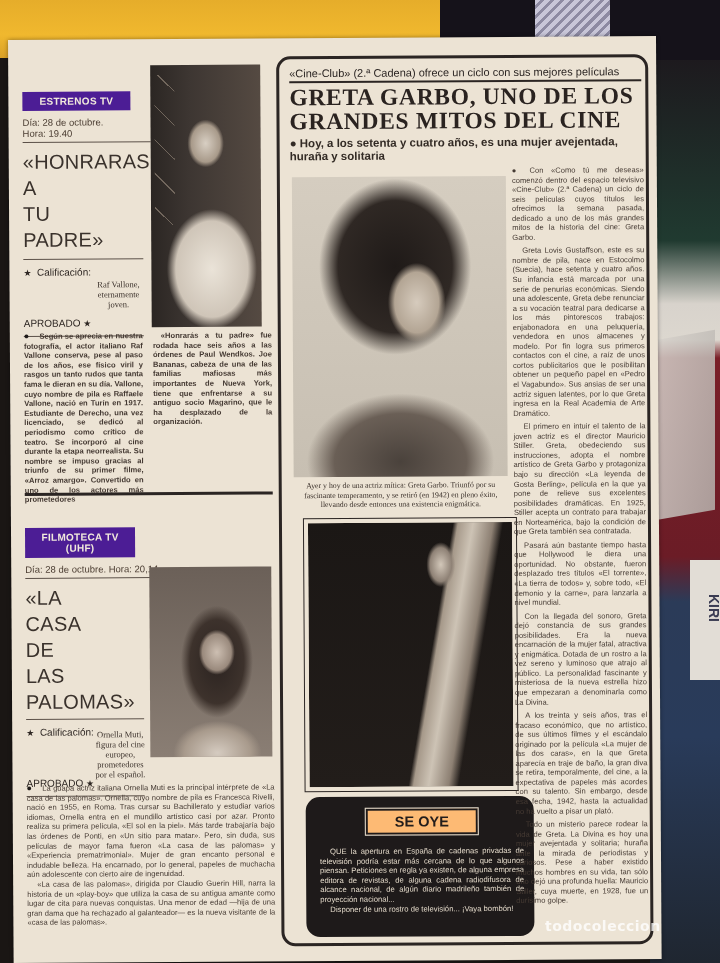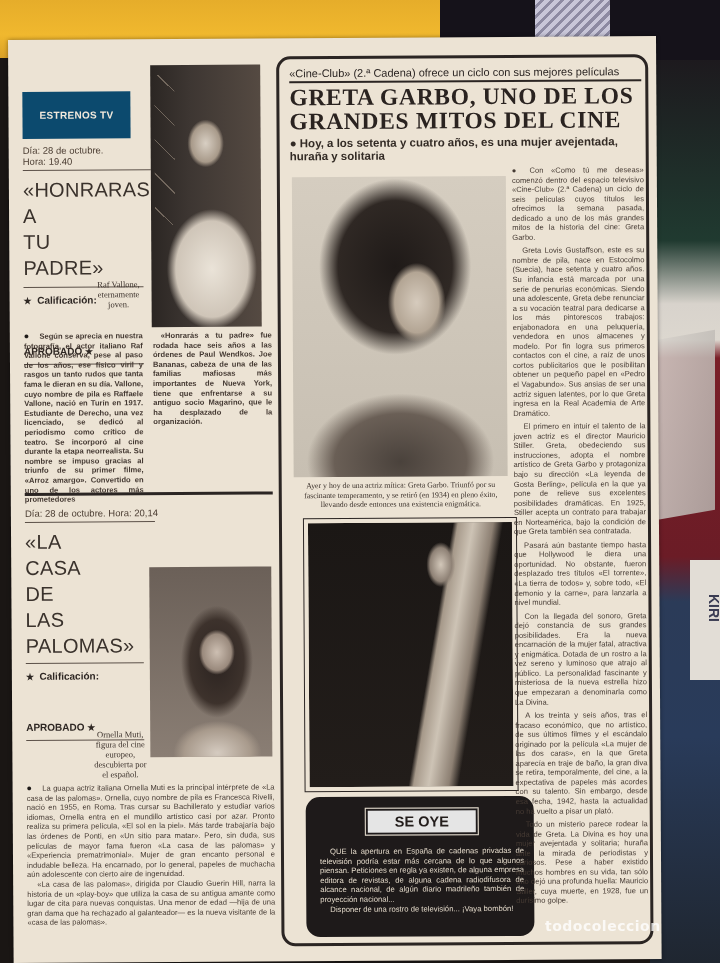--- a/index.html
+++ b/index.html
@@ -33,31 +33,31 @@
     position: absolute; left: 8px; top: 40px; width: 648px; height: 923px;
     background: #ece3d4;
     transform: rotate(-0.35deg);
     transform-origin: top left;
     box-shadow: 0 0 4px rgba(0,0,0,.4);
   }
 
   
   .left-col { position: absolute; left: 14px; top: 26px; width: 248px; }
   .section-label {
-    display: inline-block; background: #0c4a6e; color: #f1e9dc;
+    display: inline-block; background: #4c1d95; color: #f1e9dc;
     font-weight: bold; font-size: 10px; letter-spacing: .3px;
-    padding: 18px 8px; min-width: 108px; text-align: center; margin-top: 26px;
+    padding: 4px 8px; min-width: 108px; text-align: center; margin-top: 26px;
   }
   .sec-label-1 { width: 108px; }
   .date-line { font-size: 9.5px; color: #4b3d32; margin-top: 6px; line-height: 11px; }
   .rule { border-top: 1px solid #5b5048; margin: 3px 0; }
   .film-title {
     font-size: 20px; line-height: 26px; color: #3a322c; margin-top: 6px; letter-spacing: .3px;
   }
-  .rating { font-size: 10px; font-weight: bold; color: #2e2723; padding: 4px 0; }
+  .rating { font-size: 10px; font-weight: normal; color: #2e2723; padding: 4px 0; }
   .rating .r2 { display: block; text-align: left; padding-right: 4px; margin-top: 40px; }
   .star { font-size: 9px; }
 
   .photo { position: absolute; overflow: hidden; }
   .photo-raf {
     left: 142px; top: 26px; width: 110px; height: 262px;
     background:
       radial-gradient(ellipse 26px 34px at 50% 30%, #d8cfc3 0%, #a89a8a 55%, transparent 70%),
       radial-gradient(ellipse 60px 80px at 55% 78%, #eae3d8 0%, #cfc5b8 60%, transparent 75%),
       linear-gradient(90deg, #2b2623 0%, #3d3632 35%, #554a42 100%);
@@ -132,21 +132,21 @@
       radial-gradient(ellipse 22px 18px at 62% 80%, #c8bcaf 0%, transparent 75%),
       linear-gradient(180deg, #1b1715 0%, #221d1a 100%);
     border: 4px solid #ece3d4; outline: 1px solid #2b2523;
   }
   .se-oye {
     position: absolute; left: 22px; top: 738px; width: 228px; height: 140px;
     background: #1e1a1a; border-radius: 14px; color: #e7ddce;
   }
   .se-oye-title {
     position: absolute; left: 60px; top: 12px; width: 112px; height: 26px;
-    background: #e5e5e5; border: 2px solid #1e1a1a; outline: 1px solid #ece3d4;
+    background: #fdba74; border: 2px solid #1e1a1a; outline: 1px solid #ece3d4;
     color: #231d1b; font-size: 14.5px; font-weight: bold; text-align: center; line-height: 22px;
   }
   .se-oye-text {
     position: absolute; left: 14px; top: 50px; width: 204px;
     font-size: 7.7px; line-height: 9.6px; text-align: justify; color: #e3d9c9;
   }
   .se-oye-text p { text-indent: 10px; }
   .greta-text {
     position: absolute; left: 232px; top: 108px; width: 132px;
     font-size: 7.6px; line-height: 9.55px; color: #453a33; text-align: justify;
@@ -201,53 +201,54 @@
       <span class="bullet"></span><span>Según se aprecia en nuestra fotografía, el actor italiano Raf Vallone conserva, pese al paso de los años, ese físico viril y rasgos un tanto rudos que tanta fama le dieran en su día. Vallone, cuyo nombre de pila es Raffaele Vallone, nació en Turín en 1917. Estudiante de Derecho, una vez licenciado, se dedicó al periodismo como crítico de teatro. Se incorporó al cine durante la etapa neorrealista. Su nombre se impuso gracias al triunfo de su primer filme, «Arroz amargo». Convertido en uno de los actores más prometedores</span>
     </div>
     <div class="col body-text">
       <p style="text-indent:8px">«Honrarás a tu padre» fue rodada hace seis años a las órdenes de Paul Wendkos. Joe Bananas, cabeza de una de las familias mafiosas más importantes de Nueva York, tiene que enfrentarse a su antiguo socio Magarino, que le ha desplazado de la organización.</p>
     </div>
   </div>
 
   <div class="divider-1"></div>
 
   <div class="filmoteca">
+    <div class="section-label" style="width:110px">FILMOTECA TV (UHF)</div>
     <div class="date-line">Día: 28 de octubre. Hora: 20,14</div>
     <div class="rule" style="width:130px"></div>
     <div class="film-title">
       <div>«LA</div>
       <div>CASA</div>
       <div>DE</div>
       <div>LAS</div>
       <div>PALOMAS»</div>
     </div>
     <div class="rule" style="width:118px;margin-top:4px"></div>
     <div class="rating" style="width:120px">
       <span class="star">★</span>
       &nbsp;<span>Calificación:</span>
       <span class="r2"><span>APROBADO</span> <span class="star">★</span></span>
     </div>
     <div class="rule" style="width:118px"></div>
   </div>
 
   <div class="photo photo-ornella"></div>
-  <div class="caption-serif cap-ornella">Ornella Muti, figura del cine europeo, descubierta por el español.</div>
+  <div class="caption-serif cap-ornella">Ornella Muti, figura del cine europeo, prometedores por el español.</div>
 
   <div class="ornella-text body-text">
     <p><span class="bullet"></span><span>La guapa actriz italiana Ornella Muti es la principal intérprete de «La casa de las palomas». Ornella, cuyo nombre de pila es Francesca Rivelli, nació en 1955, en Roma. Tras cursar su Bachillerato y estudiar varios idiomas, Ornella entra en el mundillo artístico casi por azar. Pronto realiza su primera película, «El sol en la piel». Más tarde trabajaría bajo las órdenes de Ponti, en «Un sitio para matar». Pero, sin duda, sus películas de mayor fama fueron «La casa de las palomas» y «Experiencia prematrimonial». Mujer de gran encanto personal e indudable belleza. Ha encarnado, por lo general, papeles de muchacha aún adolescente con cierto aire de ingenuidad.</span></p>
     <p style="text-indent:10px">«La casa de las palomas», dirigida por Claudio Guerin Hill, narra la historia de un «play-boy» que utiliza la casa de su antigua amante como lugar de cita para nuevas conquistas. Una menor de edad —hija de una gran dama que ha rechazado al galanteador— es la nueva visitante de la «casa de las palomas».</p>
   </div>
 
   <div class="article-box">
     <div class="kicker">«Cine-Club» (2.ª Cadena) ofrece un ciclo con sus mejores películas</div>
     <div class="headline">GRETA GARBO, UNO DE LOS GRANDES MITOS DEL CINE</div>
     <div class="subhead">● Hoy, a los setenta y cuatro años, es una mujer avejentada, huraña y solitaria</div>
 
     <div class="photo photo-greta1"></div>
-    <div class="cap-greta1">Ayer y hoy de una actriz mítica: Greta Garbo. Triunfó por su fascinante temperamento, y se retiró (en 1934) en pleno éxito, llevando desde entonces una existencia enigmática.</div>
+    <div class="cap-greta1">Ayer y hoy de una actriz mítica: Greta Garbo. Triunfó por su fascinante temperamento, y se retiró (en 1942) en pleno éxito, llevando desde entonces una existencia enigmática.</div>
     <div class="photo photo-greta2"></div>
 
     <div class="se-oye">
       <div class="se-oye-title">SE OYE</div>
       <div class="se-oye-text">
         <p>QUE la apertura en España de cadenas privadas de televisión podría estar más cercana de lo que algunos piensan. Peticiones en regla ya existen, de alguna empresa editora de revistas, de alguna cadena radiodifusora de alcance nacional, de algún diario madrileño también de proyección nacional...</p>
         <p>Disponer de una rostro de televisión... ¡Vaya bombón!</p>
       </div>
     </div>
 

